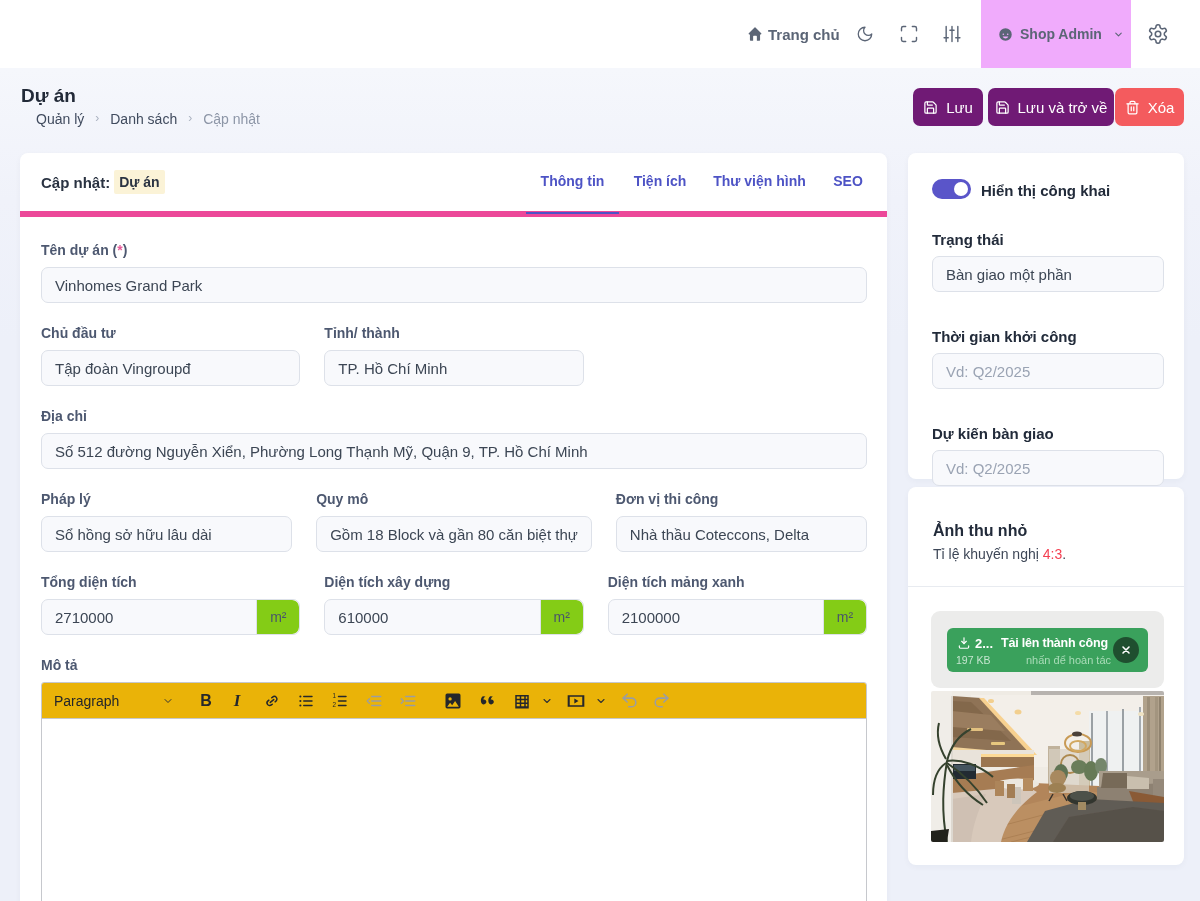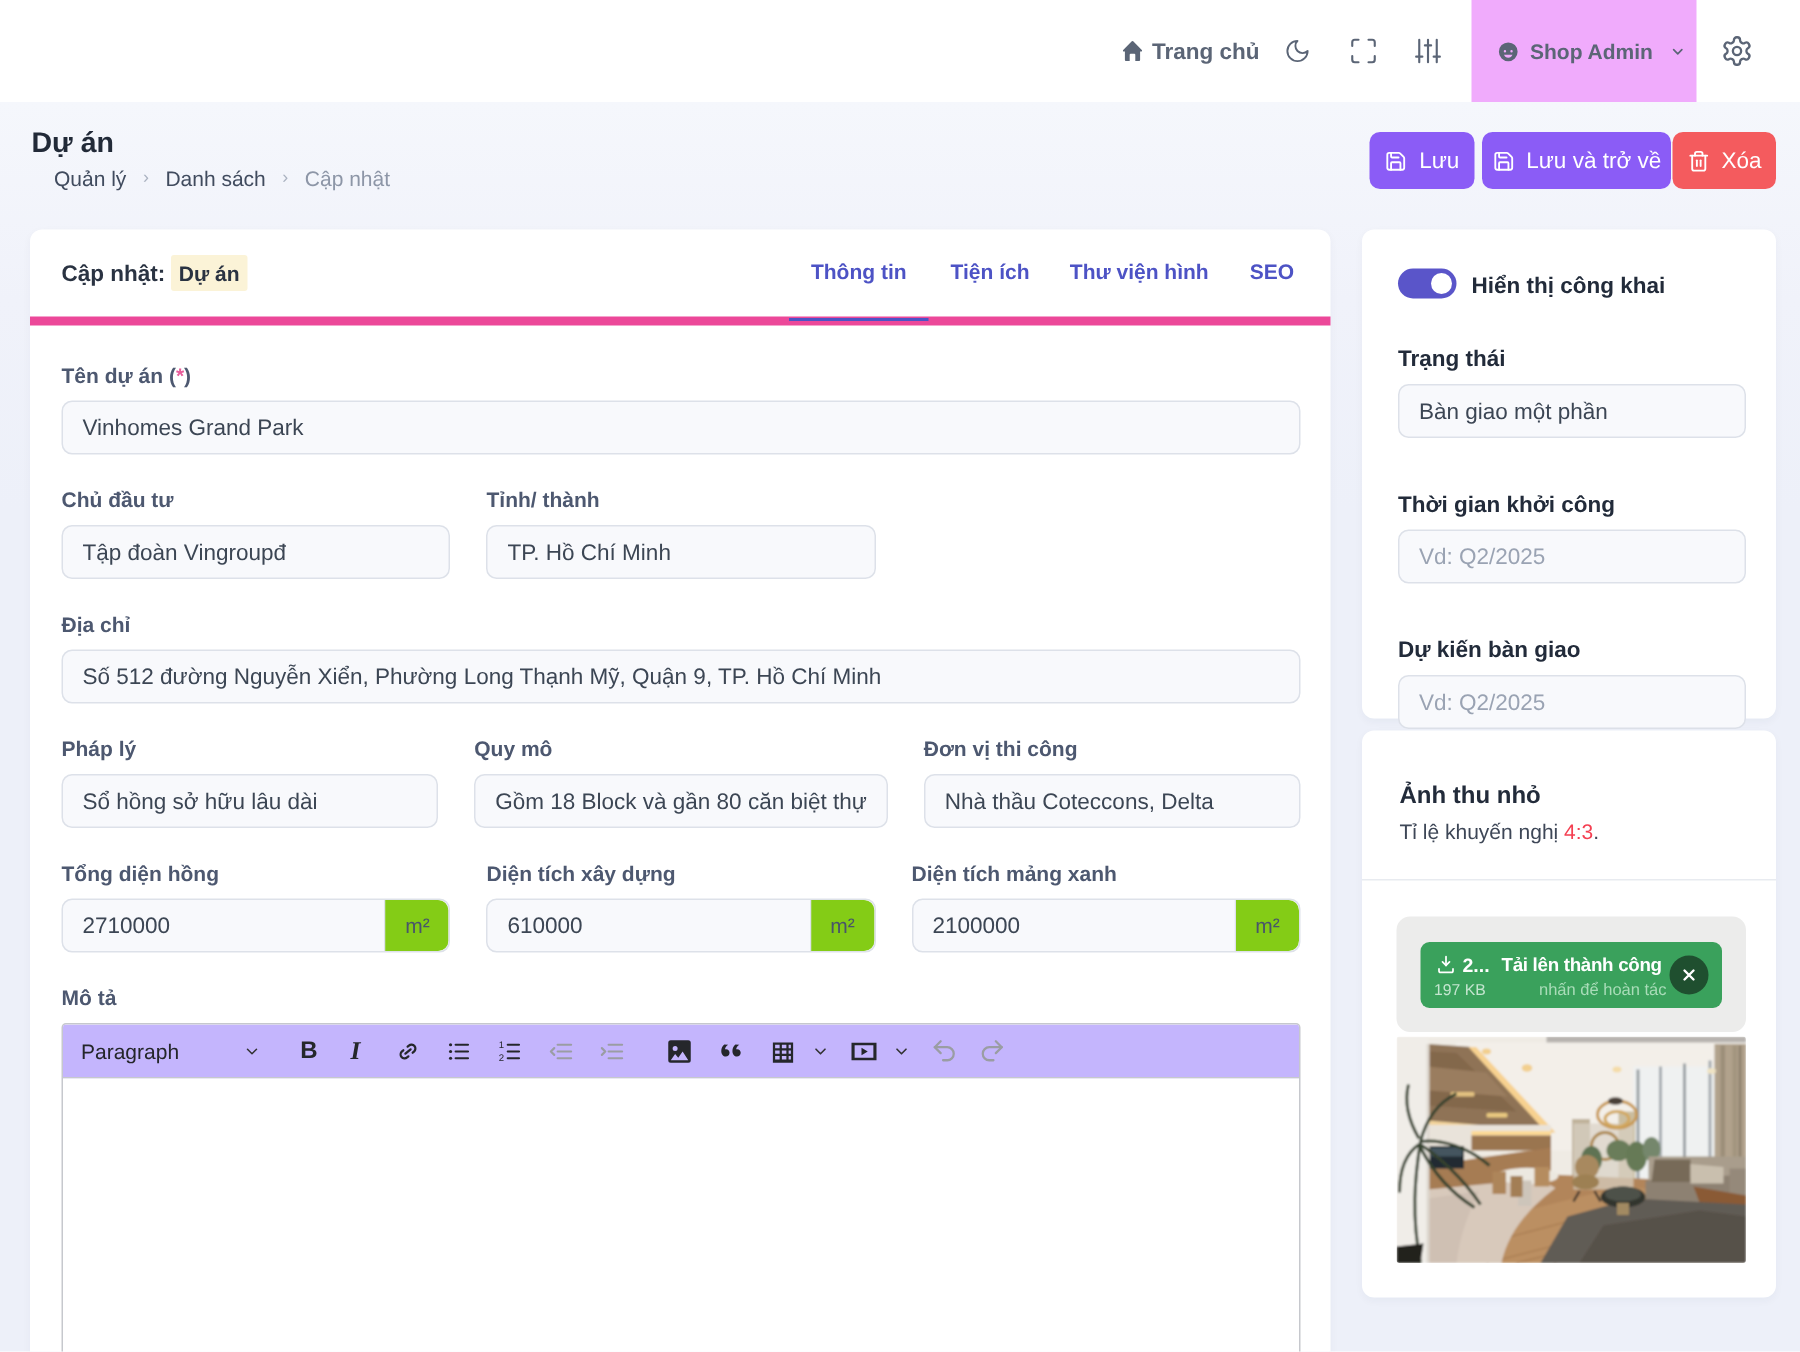--- a/index.html
+++ b/index.html
@@ -17,21 +17,21 @@
 .chip{left:981px;width:150px;background:#f0abfc;padding-left:17px;gap:7px;font-weight:700;font-size:14px;color:#555f6f;white-space:nowrap}
 .icon-gear{left:1147px}
 
 .pagewrap{position:absolute;left:0;top:0;width:1200px;height:901px}
 .ph-title{position:absolute;left:21px;top:85px;font-size:19px;font-weight:700;color:#222a38}
 .crumbs{position:absolute;left:36px;top:111px;font-size:14px;color:#404b5e;display:flex;align-items:flex-start;gap:8px}
 .crumbs .sep{color:#aab2c0;font-size:12px;margin:0 3px}
 .crumbs .last{color:#8d96a7}
 .btns{position:absolute;top:88px;right:16px;display:flex}
 .btn{height:38px;border-radius:7px;display:flex;align-items:center;justify-content:center;gap:8px;color:#fff;font-size:15px;font-weight:400}
-.btn-ind{background:#8b5cf6}
+.btn-ind{background:#701a75}
 .btn-red{background:#f45b5e}
 #b1{width:70px;margin-right:5px}
 #b2{width:126px;margin-right:1px}
 #b3{width:69px}
 
 .card{background:#fff;border-radius:8px;box-shadow:0 2px 6px rgba(30,40,80,.04)}
 .maincard{position:absolute;left:20px;top:153px;width:867px;height:900px}
 .mc-head{height:64px;border-bottom:6px solid #ec4899;display:flex;align-items:center;padding:0 9px 0 21px}
 .mc-title{font-size:15px;font-weight:700;color:#2a3342}
 .hl{background:#fbf3d7;padding:4px 5px;margin-left:4px;border-radius:2px;font-size:14px}
@@ -41,21 +41,21 @@
 .mc-body{padding:23px 20px 20px 21px}
 .fgroup{margin-bottom:20px}
 .flabel{display:block;font-size:14px;font-weight:600;color:#4d5870;line-height:21px;margin-bottom:6px}
 .flabel .ast{color:#e85c9b}
 .inp{display:flex;align-items:center;height:36px;background:#f8f9fc;border:1px solid #dde1e9;border-radius:7px;padding:0 13px;font-size:15px;color:#3c4654;white-space:nowrap;overflow:hidden}
 .inp.ph{color:#9aa3b3}
 .grid3{display:grid;grid-template-columns:1fr 1fr 1fr;column-gap:24px}
 .addon{margin-left:auto;margin-right:-13px;height:34px;display:flex;align-items:center;justify-content:center;width:43px;border-left:1px solid #dde1e9;background:#84cc16;font-size:14px;color:#49556a;border-radius:0 7px 7px 0}
 
 .editor{border:1px solid #c6c8cd;border-radius:3px;overflow:hidden}
-.ed-toolbar{height:36px;background:#c4b5fd;border-bottom:1px solid #c6c8cd;display:flex;align-items:center;padding:0 12px;gap:0}
+.ed-toolbar{height:36px;background:#eab308;border-bottom:1px solid #c6c8cd;display:flex;align-items:center;padding:0 12px;gap:0}
 .ed-sel{display:flex;align-items:center;font-size:14px;color:#24262a;width:126px}
 .ti{width:34px;height:30px;display:flex;align-items:center;justify-content:center;color:#25272b}
 .ti.dis{color:#9a9da3}
 .ed-body{height:300px;background:#fff}
 
 .side1{position:absolute;left:908px;top:153px;width:276px;height:326px;padding:26px 20px 18px 24px}
 .tglrow{display:flex;align-items:flex-end;gap:10px;margin-bottom:30px}
 .tgl{width:39px;height:20px;border-radius:10px;background:#5a55c9;position:relative}
 .tgl::after{content:"";position:absolute;right:3px;top:3px;width:14px;height:14px;border-radius:50%;background:#fff}
 .tgl-lab{font-size:15px;font-weight:700;color:#222b3a}
@@ -187,21 +187,21 @@
             <span class="flabel">Quy mô</span>
             <div class="inp">Gồm 18 Block và gần 80 căn biệt thự</div>
           </div>
       <div>
             <span class="flabel">Đơn vị thi công</span>
             <div class="inp">Nhà thầu Coteccons, Delta</div>
           </div>
     </div>
     <div class="fgroup grid3">
       <div>
-            <span class="flabel">Tổng diện hồng</span>
+            <span class="flabel">Tổng diện tích</span>
             <div class="inp">2710000<span class="addon">m²</span></div>
           </div>
       <div>
             <span class="flabel">Diện tích xây dựng</span>
             <div class="inp">610000<span class="addon">m²</span></div>
           </div>
       <div>
             <span class="flabel">Diện tích mảng xanh</span>
             <div class="inp">2100000<span class="addon">m²</span></div>
           </div>

